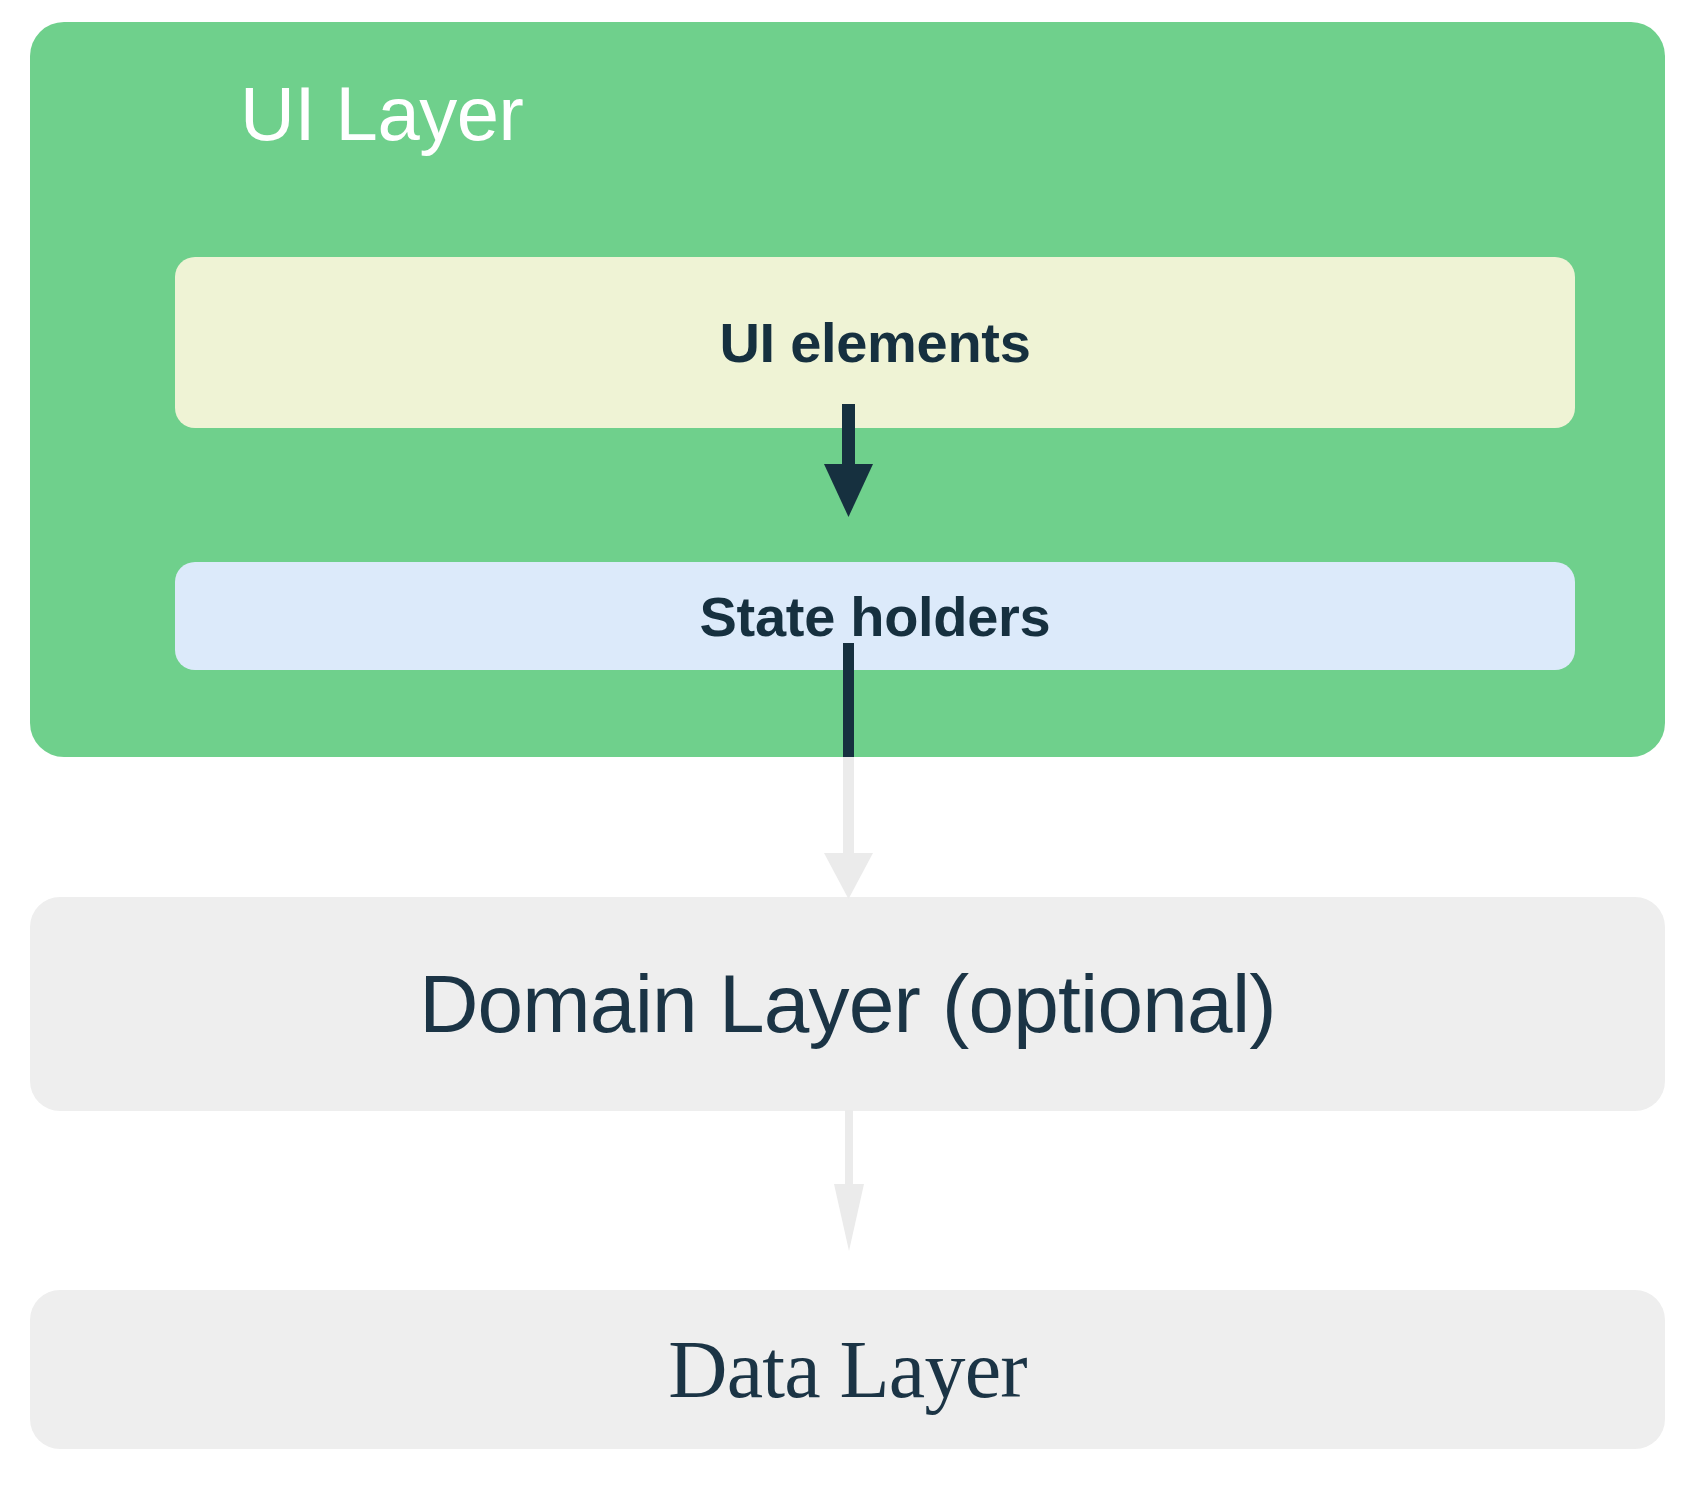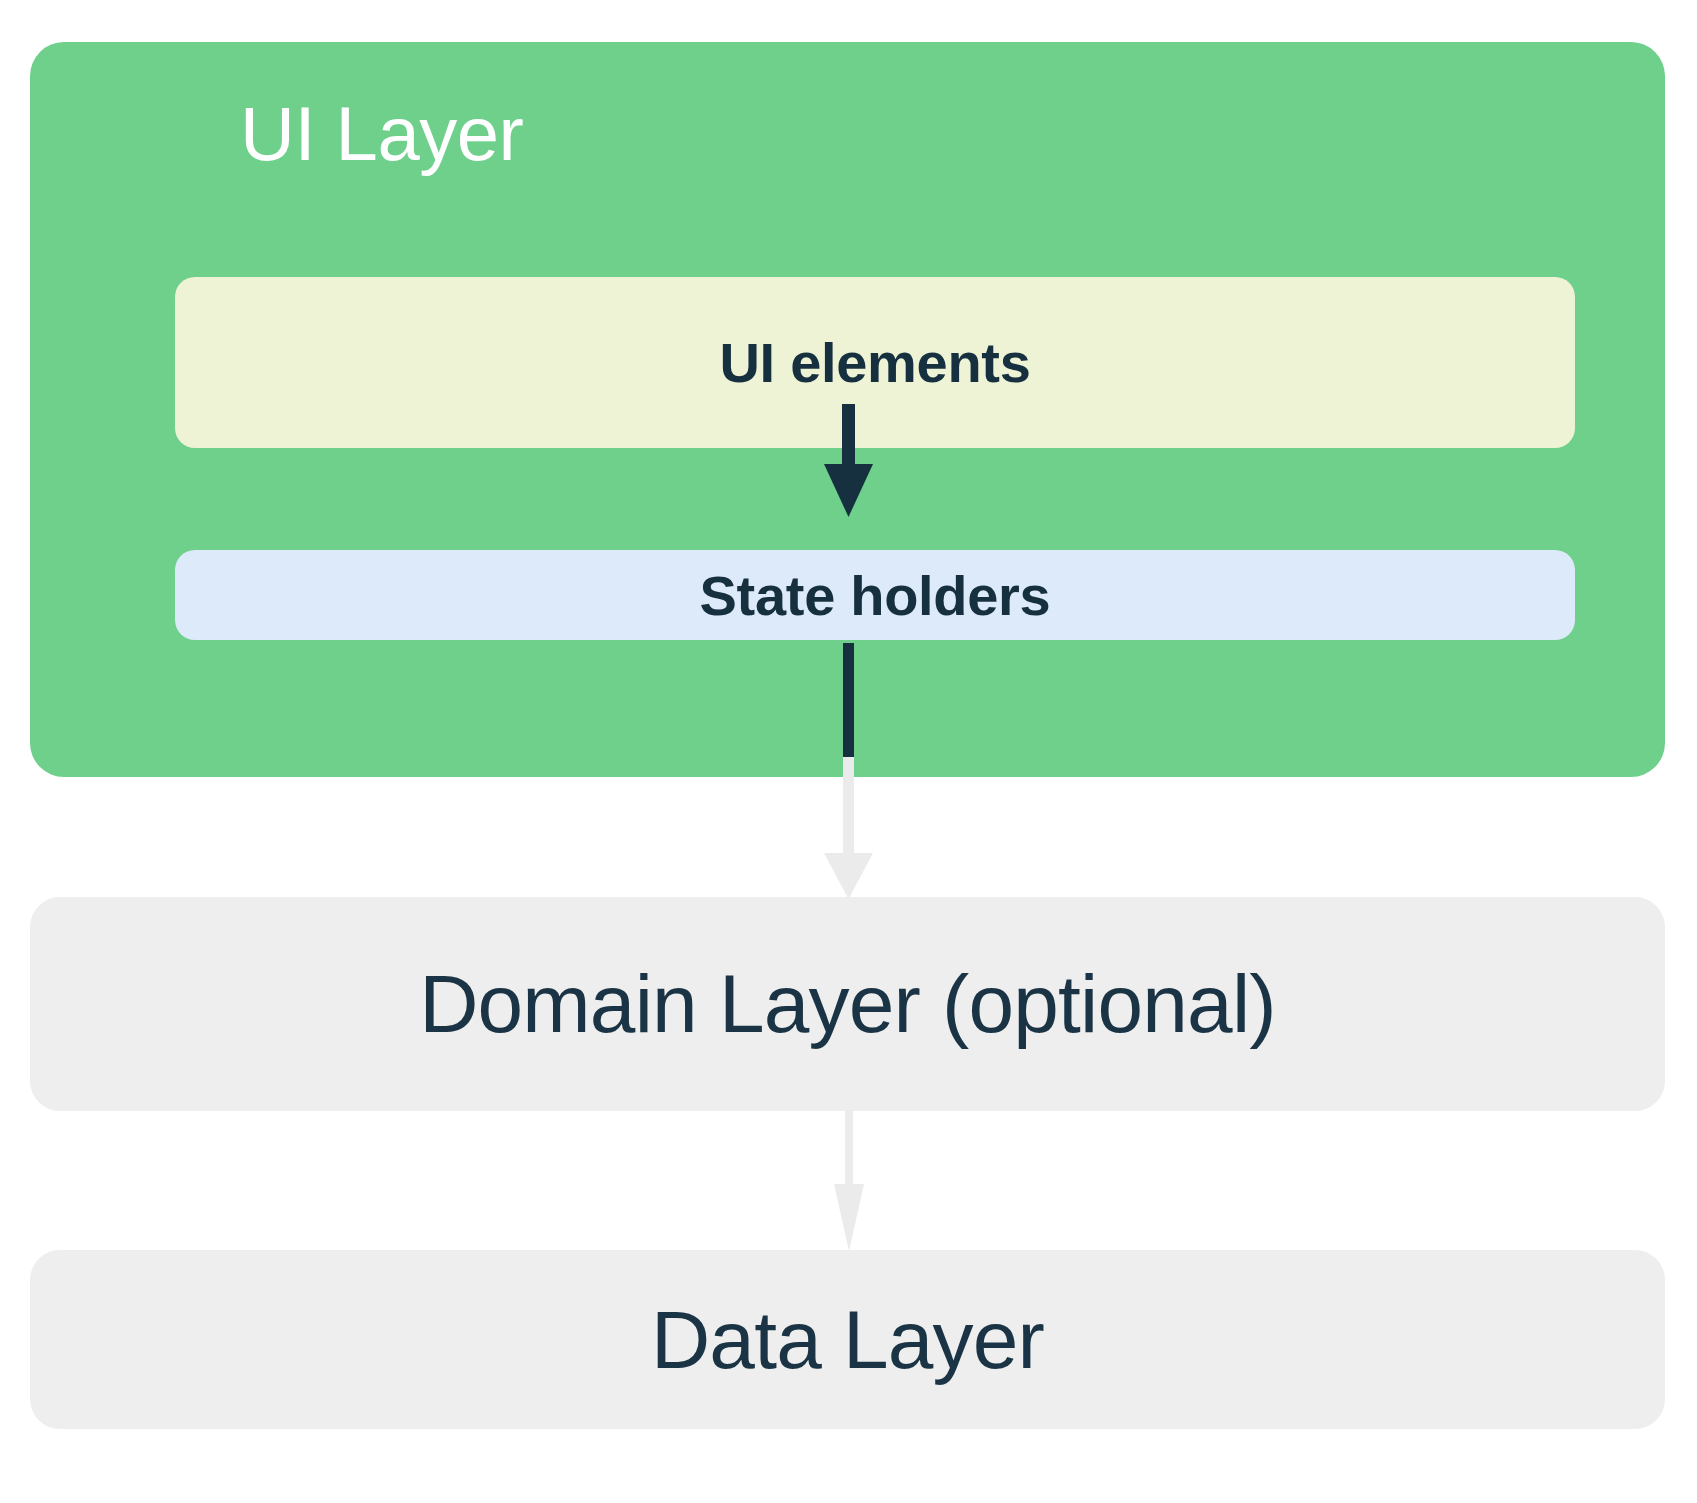--- a/index.html
+++ b/index.html
@@ -21,21 +21,20 @@
   
   .ui-layer {
     position: absolute;
     left: 30px;
     top: 22px;
     width: 1635px;
     height: 735px;
     background: #6FD08C;
     border-radius: 34px;
     box-sizing: border-box;
-    margin-top: 20px;
   }
   .ui-layer-title {
     position: absolute;
     left: 210px;
     top: 52px;
     font-size: 76px;
     line-height: 1.05;
     color: #ffffff;
     font-weight: 400;
     letter-spacing: -0.5px;
@@ -59,22 +58,22 @@
     font-weight: 700;
     letter-spacing: -0.3px;
     white-space: nowrap;
   }
   #ui-elements-box {
     top: 235px;
     height: 171px;
     background: #EFF3D5;
   }
   #state-holders-box {
-    top: 508px;
-    height: 90px;
+    top: 540px;
+    height: 108px;
     background: #DCEAFA;
   }
 
   
   .layer-box {
     position: absolute;
     left: 30px;
     width: 1635px;
     background: #EEEEEE;
     border-radius: 30px;
@@ -88,22 +87,23 @@
     color: #1B3445;
     font-weight: 400;
     letter-spacing: -0.8px;
     white-space: nowrap;
   }
   #domain-layer-box {
     top: 897px;
     height: 214px;
   }
   #data-layer-box {
-    top: 1250px;
-    height: 179px;
+    top: 1290px;
+    height: 159px;
+    font-family: Liberation Serif, serif;
   }
 
   
   #arrow-overlay {
     position: absolute;
     left: 0;
     top: 0;
     width: 1697px;
     height: 1503px;
     pointer-events: none;

